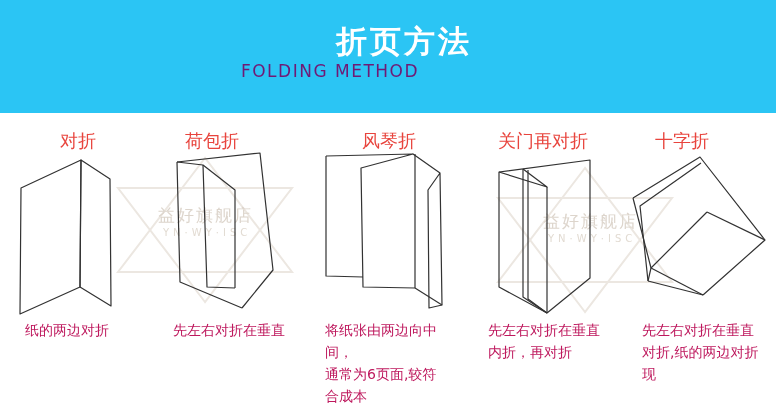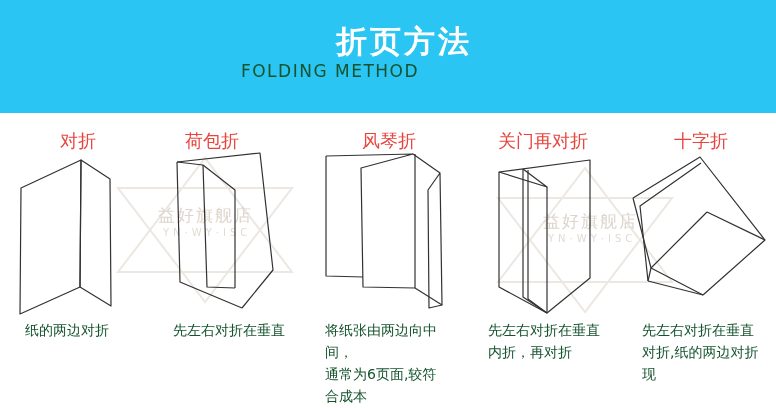--- a/index.html
+++ b/index.html
@@ -11,46 +11,46 @@
   .banner{
     position:absolute;left:0;top:0;width:776px;height:113px;
     background:#2bc5f4;
   }
   .banner-title{
     position:absolute;left:0;top:21px;width:776px;text-align:center;
     color:#ffffff;font-size:31px;font-weight:bold;letter-spacing:3px;padding-left:16px;
   }
   .banner-subtitle{
     position:absolute;left:0;top:61px;width:660px;text-align:center;
-    color:#14532d;font-size:17px;font-weight:500;letter-spacing:1.5px;
+    color:#701a75;font-size:17px;font-weight:500;letter-spacing:1.5px;
   }
   .col-heading{
     position:absolute;top:129px;transform:translateX(-50%);
     font-size:18px;color:#e8443d;white-space:nowrap;font-family:Liberation Serif, serif;
   }
   .col-caption{
     position:absolute;top:319px;
-    font-size:14px;line-height:22px;color:#14532d;
+    font-size:14px;line-height:22px;color:#be185d;
     white-space:pre-line;
   }
   .figures-svg{position:absolute;left:0;top:0;}
 </style>
 </head>
 <body>
 
 <div class="banner">
   <div class="banner-title">折页方法</div>
   <div class="banner-subtitle">FOLDING METHOD</div>
 </div>
 
 <div class="col-heading" style="left:78px">对折</div>
 <div class="col-heading" style="left:212px">荷包折</div>
 <div class="col-heading" style="left:389px">风琴折</div>
 <div class="col-heading" style="left:543px">关门再对折</div>
-<div class="col-heading" style="left:701px">十字折</div>
+<div class="col-heading" style="left:682px">十字折</div>
 
 <svg class="figures-svg" width="776" height="408" viewBox="0 0 776 408">
 
   <g stroke="#ece7e1" stroke-width="2" fill="none">
     <g>
       <path d="M205,158 L118,272 L292,272 Z"></path>
       <path d="M205,302 L118,188 L292,188 Z"></path>
     </g>
     <g>
       <path d="M585,168 L498,282 L672,282 Z"></path>

